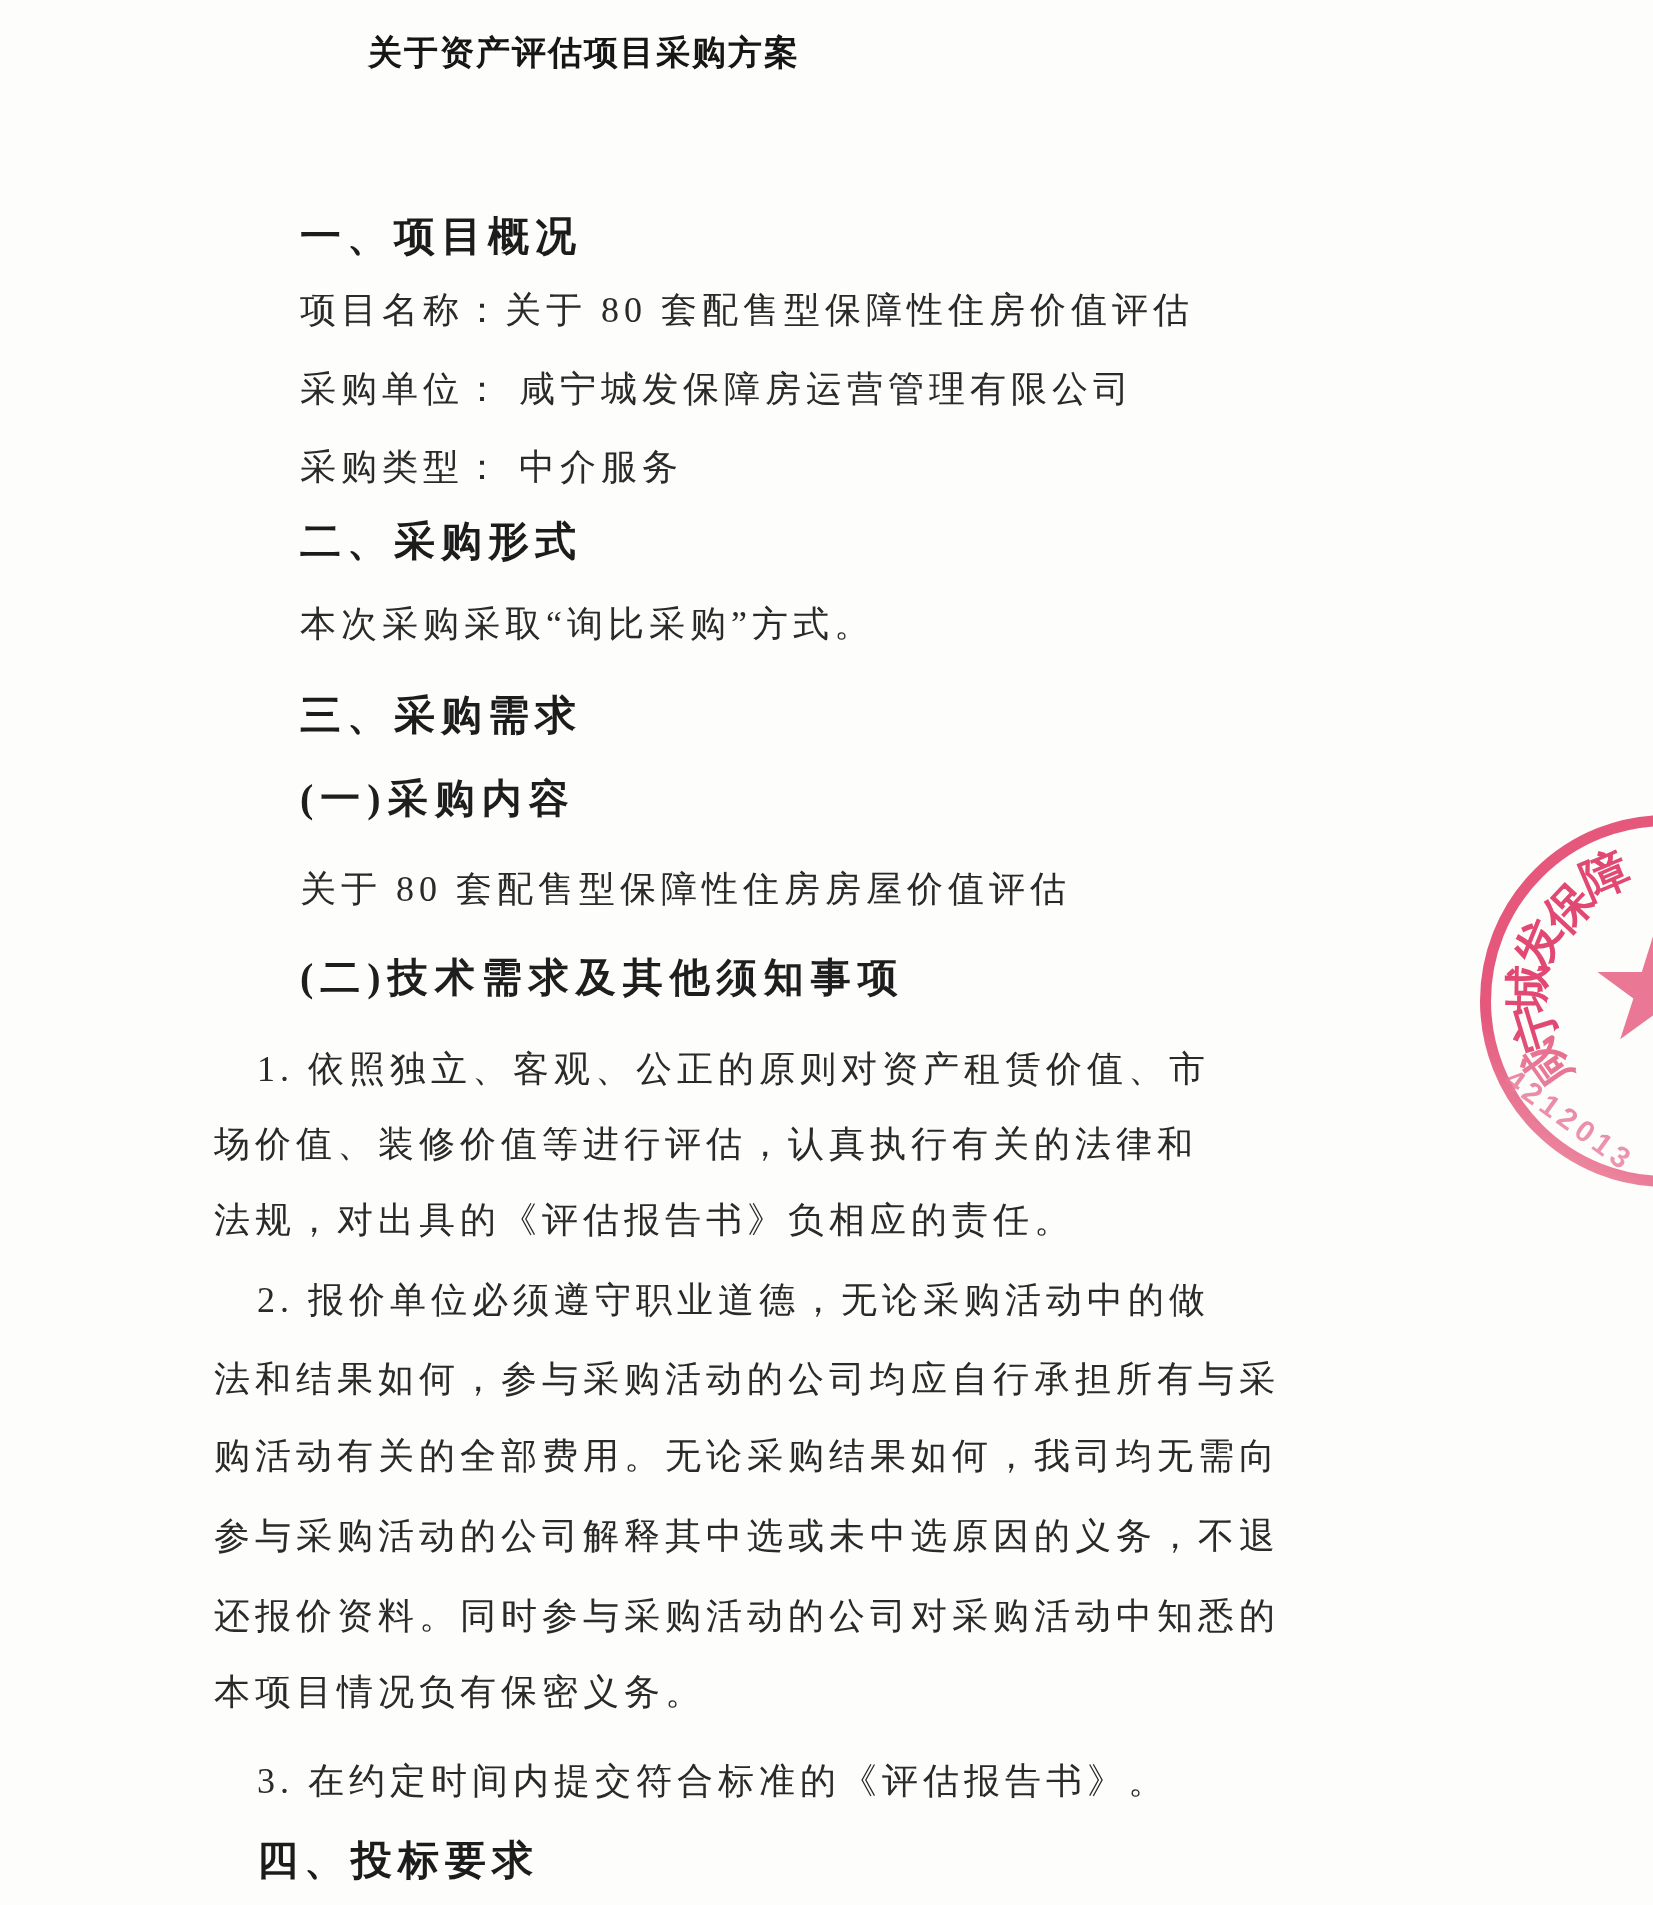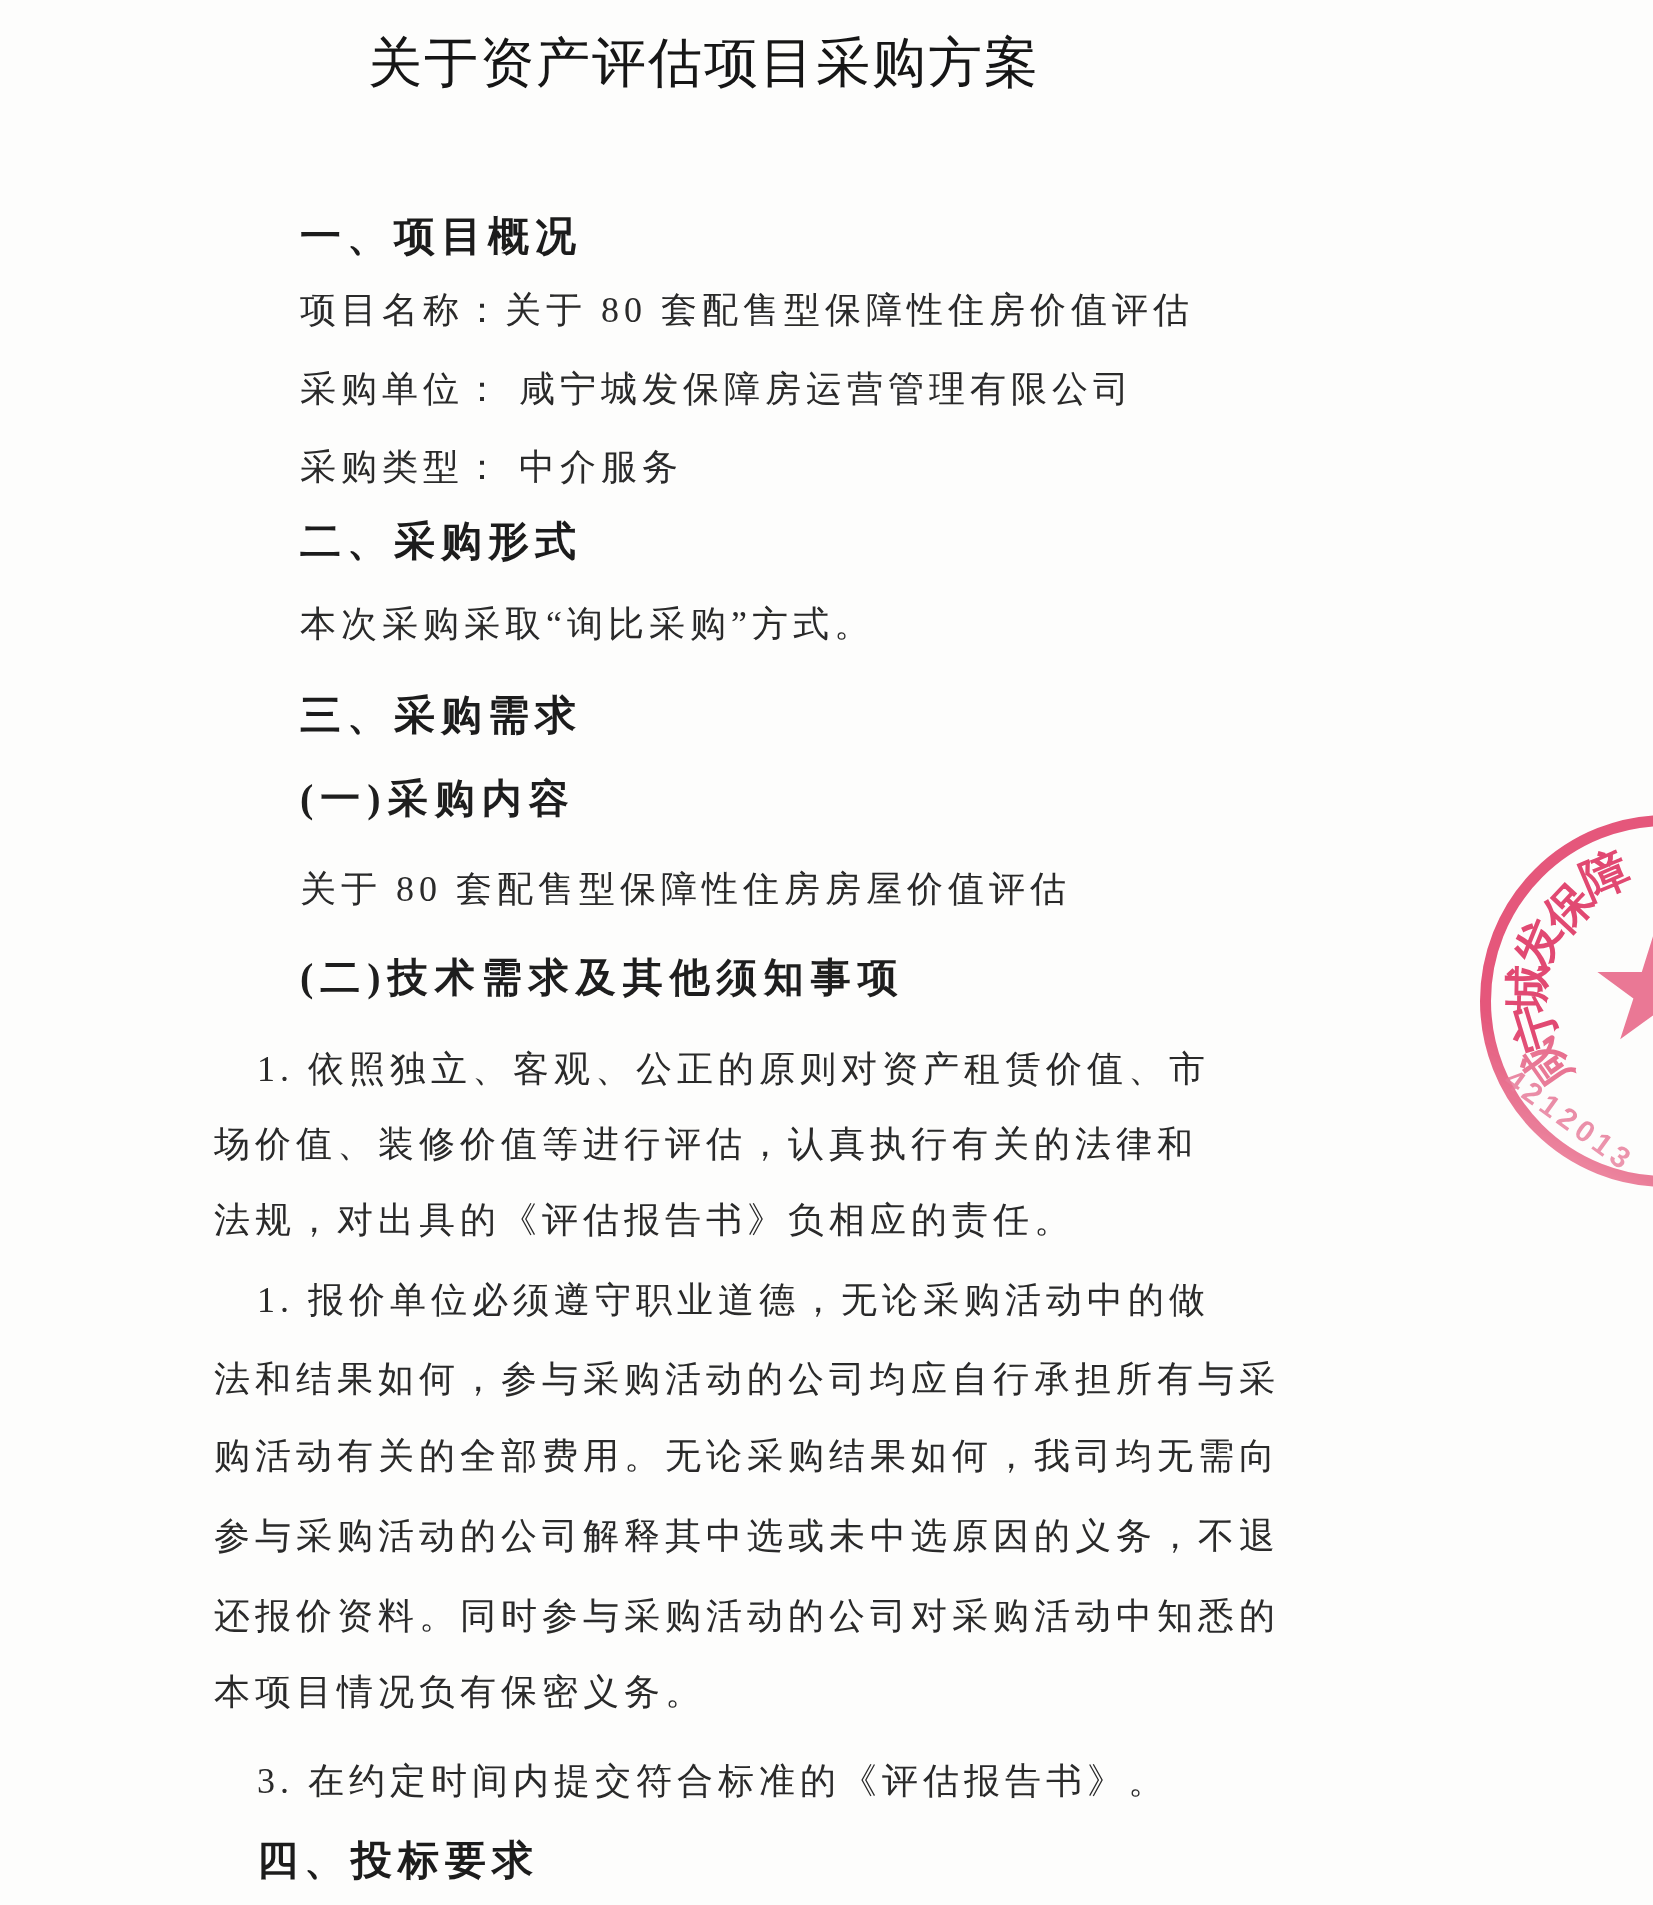--- a/index.html
+++ b/index.html
@@ -10,22 +10,22 @@
     overflow:hidden;
     font-family:"Liberation Serif","DejaVu Serif",serif;
     color:#232323;
   }
   .line{
     position:absolute;
     white-space:pre;
     line-height:1;
   }
   .t-title{
-    font-size:54px;
-    font-weight:400;
+    font-size:34px;
+    font-weight:700;
     letter-spacing:2px;
     color:#161616;
     font-family:"Liberation Serif","DejaVu Serif",serif;
   }
   .t-h1{
     font-size:41px;
     font-weight:700;
     letter-spacing:6px;
     color:#1c1c1c;
     font-family:"Liberation Sans","DejaVu Sans",sans-serif;
@@ -113,21 +113,21 @@
 
   <div class="line t-h1" style="top:695px;left:300px">三、采购需求</div>
   <div class="line t-h2" style="top:779px;left:300px">(一)采购内容</div>
   <div class="line t-body" style="top:871px;left:300px">关于 80 套配售型保障性住房房屋价值评估</div>
   <div class="line t-h2" style="top:958px;left:300px">(二)技术需求及其他须知事项</div>
 
   <div class="line t-body" style="top:1051px;left:257px">1. 依照独立、客观、公正的原则对资产租赁价值、市</div>
   <div class="line t-body" style="top:1126px;left:214px">场价值、装修价值等进行评估，认真执行有关的法律和</div>
   <div class="line t-body" style="top:1202px;left:214px">法规，对出具的《评估报告书》负相应的责任。</div>
 
-  <div class="line t-body" style="top:1282px;left:257px">1. 报价单位必须遵守职业道德，无论采购活动中的做</div>
+  <div class="line t-body" style="top:1282px;left:257px">2. 报价单位必须遵守职业道德，无论采购活动中的做</div>
   <div class="line t-body" style="top:1361px;left:214px">法和结果如何，参与采购活动的公司均应自行承担所有与采</div>
   <div class="line t-body" style="top:1518px;left:214px">参与采购活动的公司解释其中选或未中选原因的义务，不退</div>
   <div class="line t-body" style="top:1438px;left:214px">购活动有关的全部费用。无论采购结果如何，我司均无需向</div>
   <div class="line t-body" style="top:1598px;left:214px">还报价资料。同时参与采购活动的公司对采购活动中知悉的</div>
   <div class="line t-body" style="top:1674px;left:214px">本项目情况负有保密义务。</div>
 
   <div class="line t-body" style="top:1763px;left:257px">3. 在约定时间内提交符合标准的《评估报告书》。</div>
 
   <div class="line t-h1" style="top:1840px;left:257px">四、投标要求</div>
 

